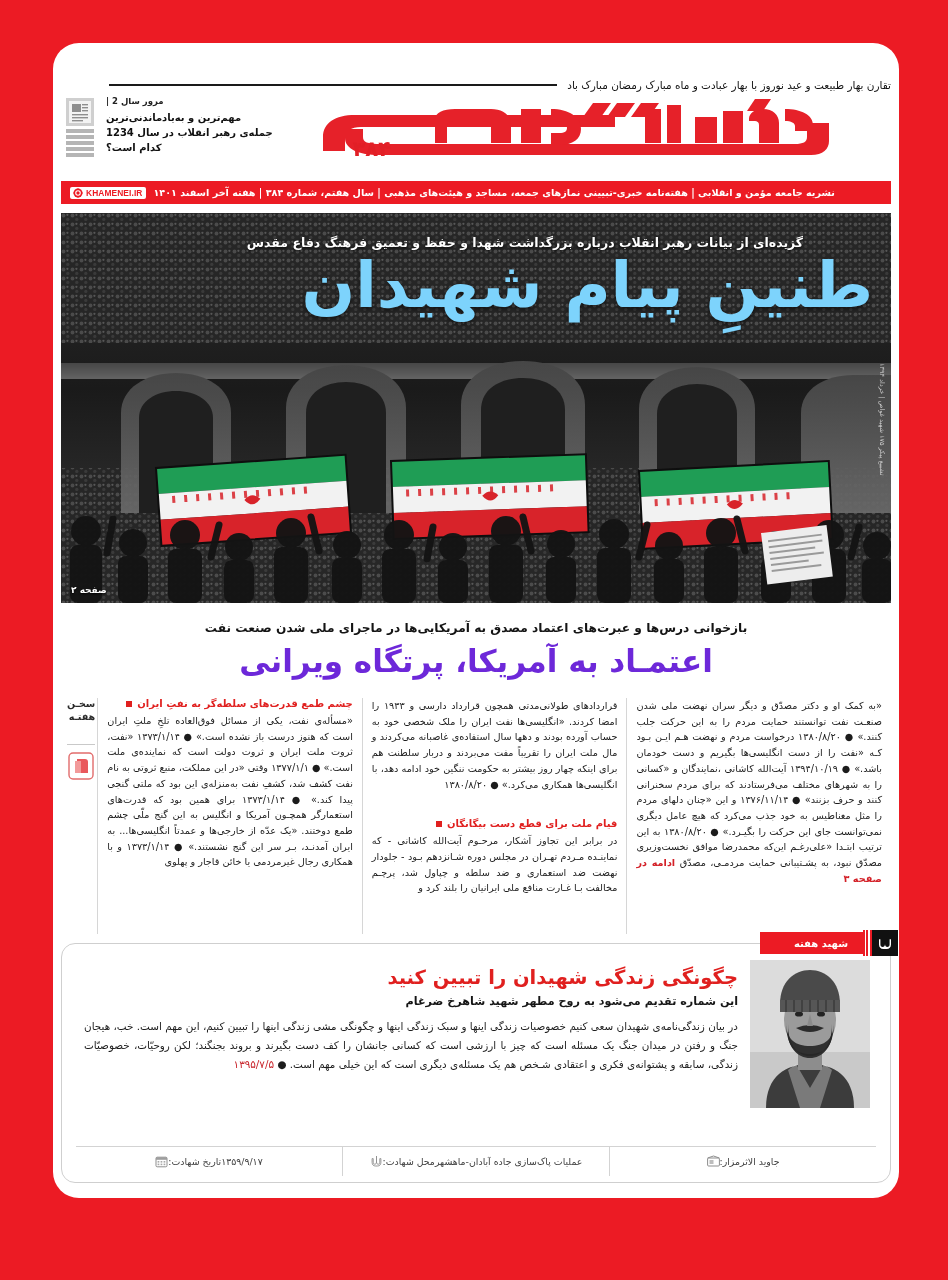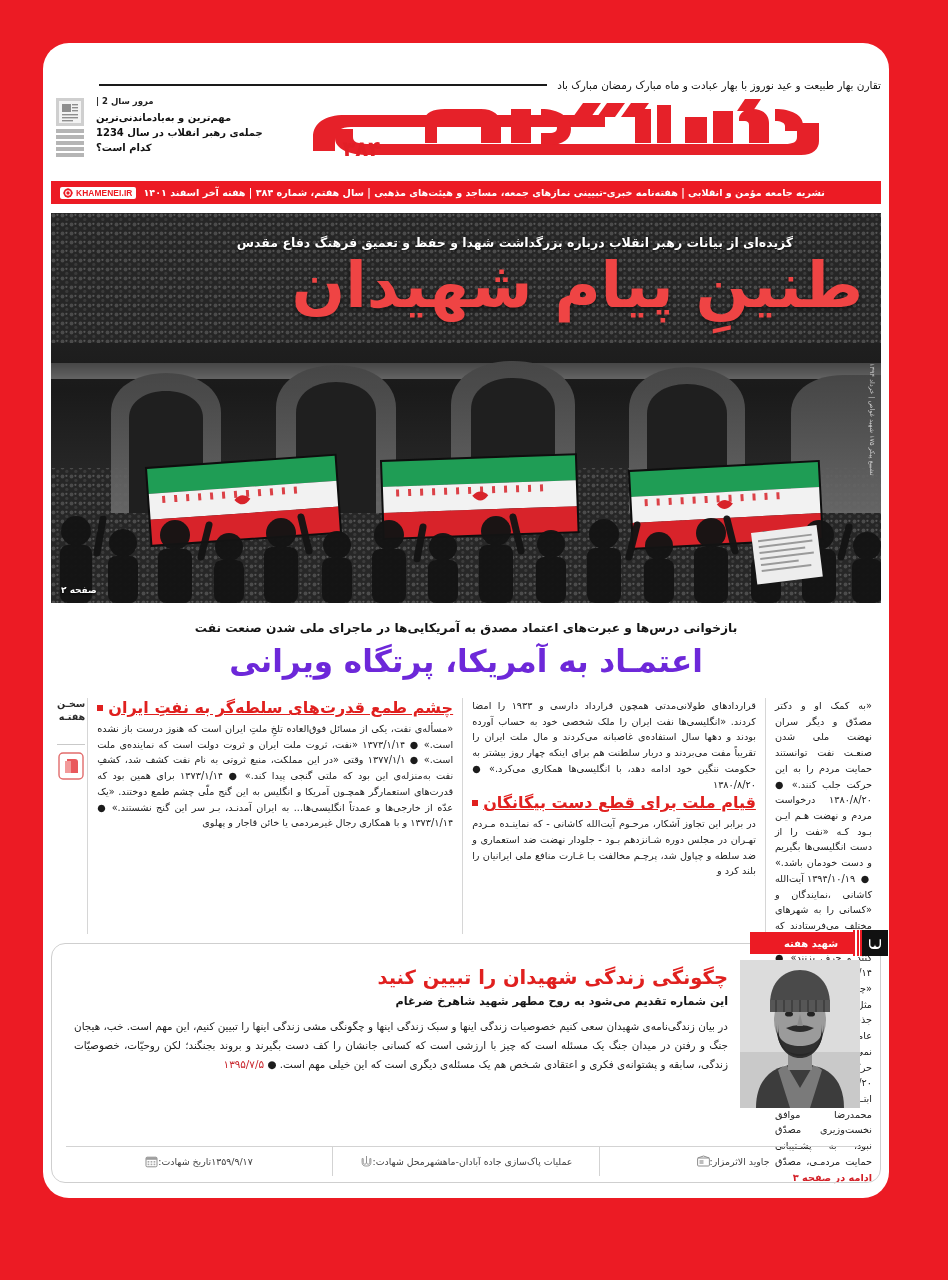--- a/index.html
+++ b/index.html
@@ -13,21 +13,21 @@
 
   body {
     background: #ec1b24;
     font-family: "DejaVu Sans", "Liberation Sans", sans-serif;
     direction: rtl;
   }
 
   
   .page-sheet {
     position: absolute;
-    left: 43px;
+    left: 53px;
     top: 43px;
     width: 846px;
     height: 1155px;
     background: #ffffff;
     border-radius: 26px;
   }
 
   
   .top-strip {
     position: absolute;
@@ -179,21 +179,21 @@
     font-weight: bold;
     letter-spacing: -0.3px;
     text-shadow: 0 1px 3px rgba(0,0,0,.9);
   }
   .hero-title {
     position: absolute;
     top: 38px;
     right: 18px;
     left: 120px;
     text-align: right;
-    color: #ef4444;
+    color: #7dd3fc;
     font-size: 63px;
     font-weight: bold;
     line-height: 1.12;
     letter-spacing: -2px;
     text-shadow: 0 2px 5px rgba(0,0,0,.55);
   }
   .hero-pagenote {
     position: absolute;
     left: 10px;
     bottom: 8px;
@@ -271,34 +271,33 @@
     height: 28px;
   }
   .sokhan-icon svg { display: block; width: 100%; height: 100%; }
 
   .sub-head {
     display: flex;
     align-items: center;
     gap: 5px;
     flex-direction: row-reverse;
     justify-content: flex-end;
-    font-size: 16px;
+    font-size: 10px;
     font-weight: bold;
     color: #e0201f;
     letter-spacing: -0.45px;
     margin-bottom: 4px;
     white-space: nowrap;
-    text-decoration: underline;
   }
   .sub-head .bullet-sq {
     width: 6px; height: 6px;
     background: #e0201f;
     flex: 0 0 6px;
   }
-  .sub-head.mid { margin-top: 1px; }
+  .sub-head.mid { margin-top: 26px; }
 
   .body-text {
     font-size: 9.7px;
     line-height: 1.62;
     color: #1b1b1b;
     text-align: justify;
     letter-spacing: -0.25px;
   }
   .body-text .cont { color: #d32027; font-weight: bold; }
 

